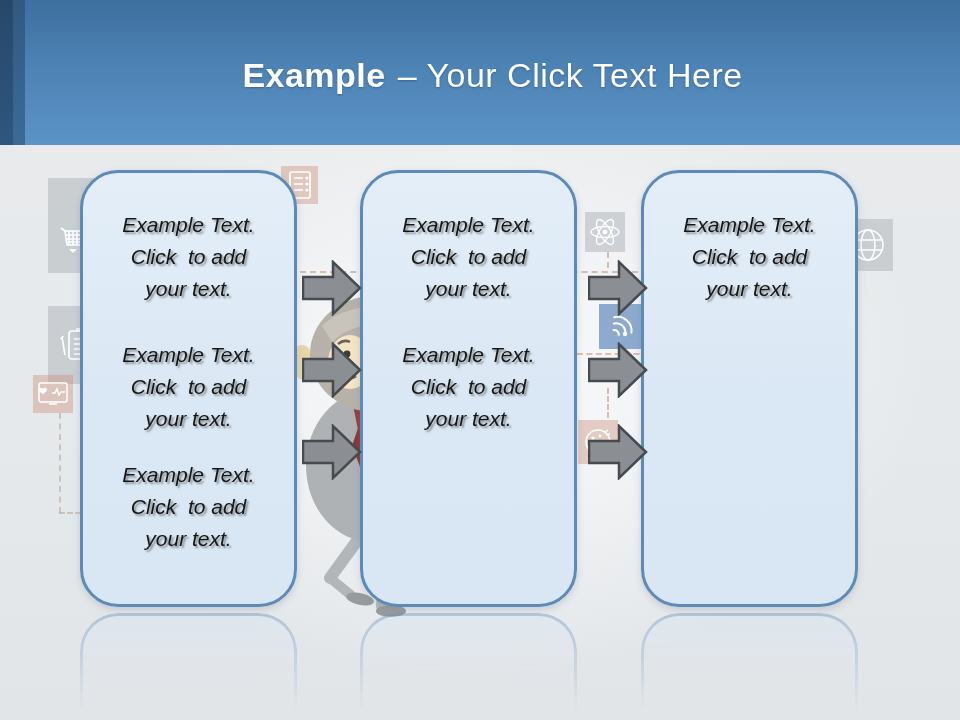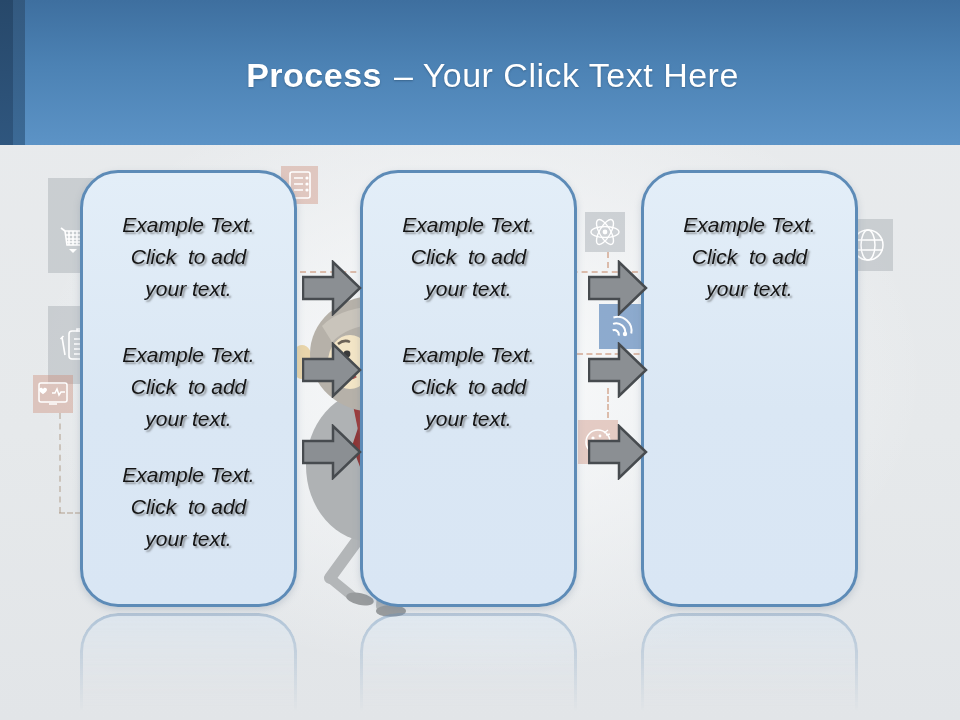--- a/index.html
+++ b/index.html
@@ -252,17 +252,17 @@
   <div class="arrow ar-r ar-y3">
     <svg width="60" height="56" viewBox="0 0 60 56">
         <polygon points="1,17 31,17 31,2 58,28 31,54 31,39 1,39" fill="#8b8f93" stroke="#474b4f" stroke-width="2.5"></polygon>
       </svg>
   </div>
 
   <div class="band" style="z-index:5;">
     <div class="strip1"></div>
     <div class="strip2"></div>
     <div class="title">
-      <span class="bold">Process</span><span class="rest">– Your Click Text Here</span>
+      <span class="bold">Example</span><span class="rest">– Your Click Text Here</span>
     </div>
   </div>
 
 </div>
 
 </body></html>

